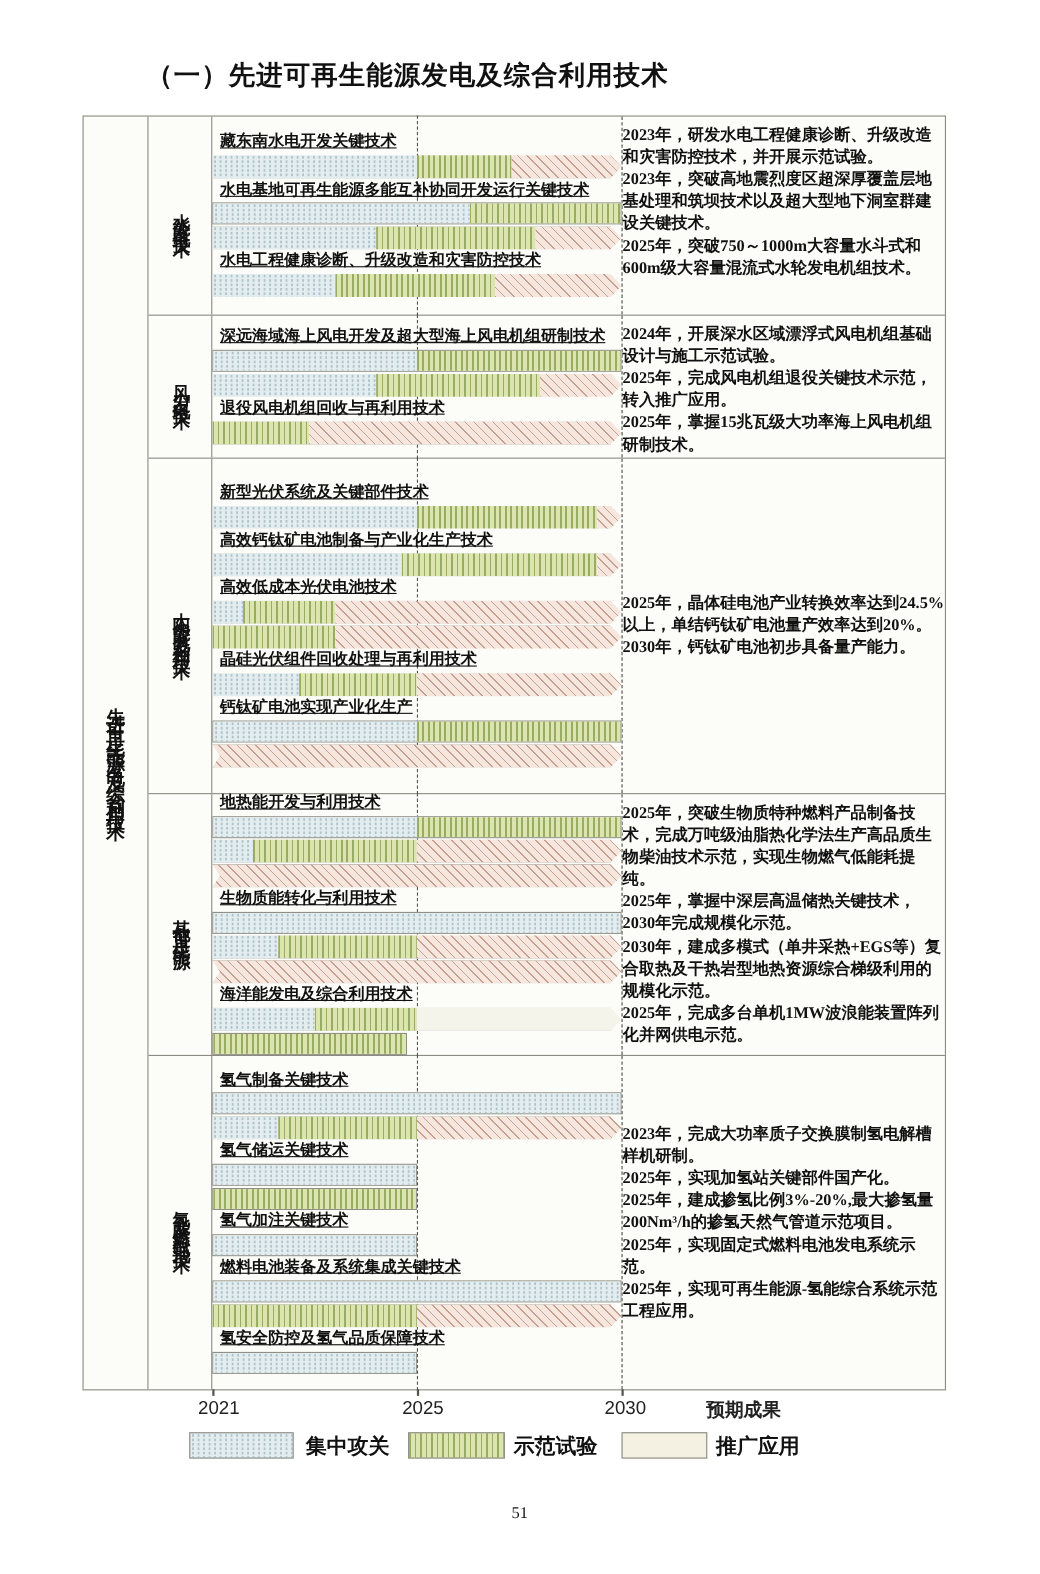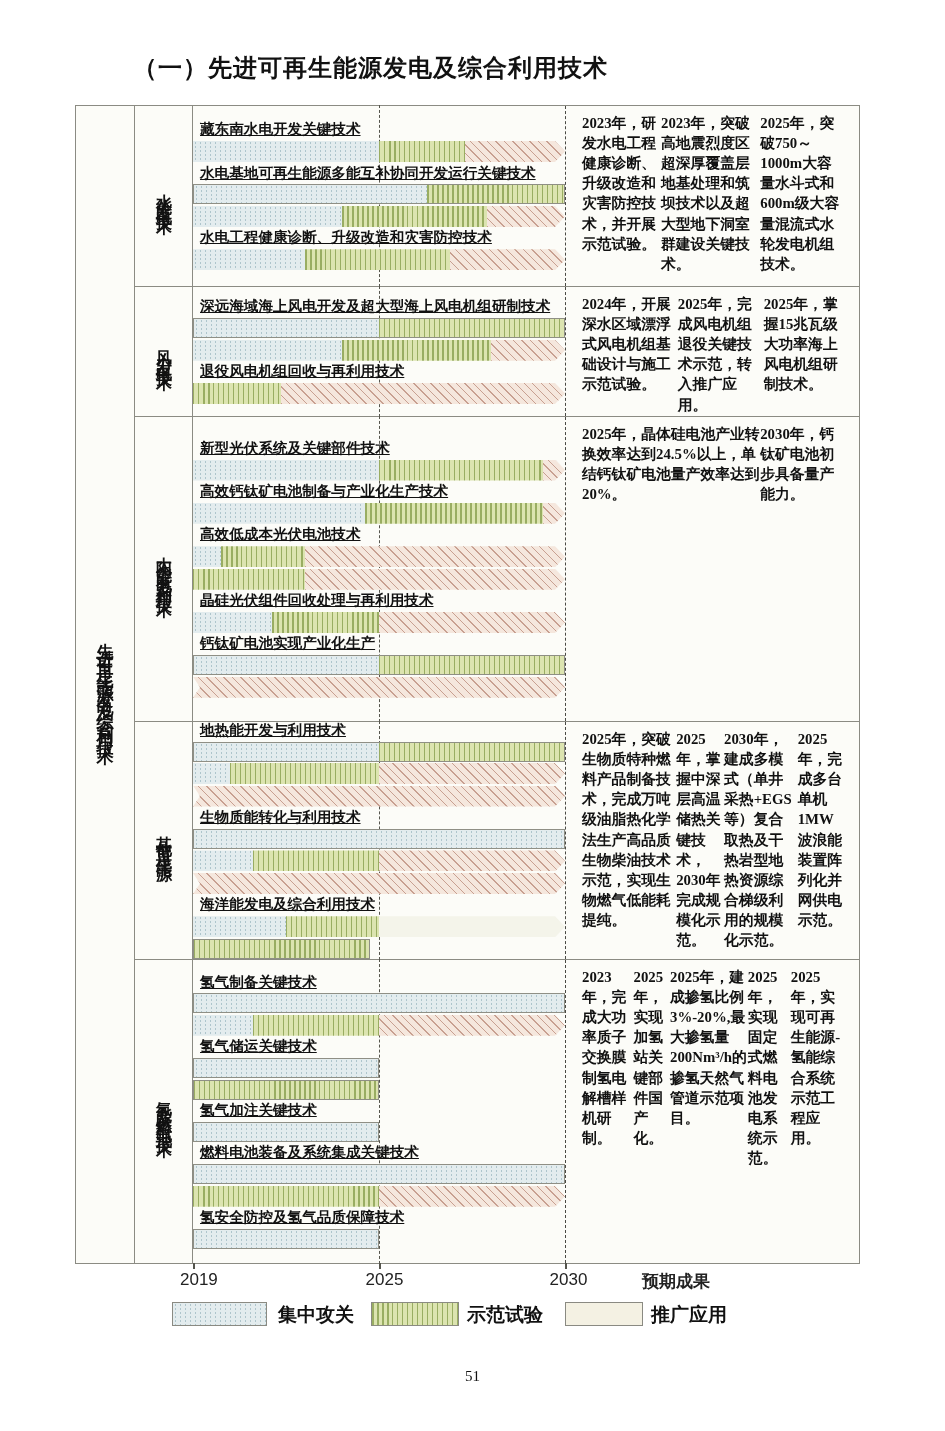--- a/index.html
+++ b/index.html
@@ -26,22 +26,22 @@
   .gbar{display:flex;height:20px;margin:1.5px 0;border:1px solid #8f8f85;box-sizing:border-box;background:#fff;}
   .gbar.arrow{border:none;height:21px;
       clip-path:polygon(0 0,calc(100% - 10px) 0,100% 50%,calc(100% - 10px) 100%,0 100%);
       filter:drop-shadow(0 0 0.7px #6e6e64) drop-shadow(0 0 0.5px #6e6e64);}
   .gbar.arrow.notch{clip-path:polygon(0 0,calc(100% - 10px) 0,100% 50%,calc(100% - 10px) 100%,0 100%,7px 50%);}
   .seg{height:100%;}
   .seg-research{background-color:#e3ecee;background-image:radial-gradient(circle,#aec5cc 0.9px,transparent 1px);background-size:5px 4px;}
   .seg-demo{background-color:#dce4b0;background-image:repeating-linear-gradient(90deg,#99ad62 0 1.5px,transparent 1.5px 5px);}
   .seg-apply{background-color:#f5e7dd;background-image:repeating-linear-gradient(45deg,#c8a091 0 1px,transparent 1px 6px);}
   .seg-apply2{background-color:#f4f4ea;}
-  .outcomes{flex:1;border-left:1.5px dashed #4a4a44;padding:7px 16px;font-weight:bold;font-size:14.8px;
-            line-height:1.36;display:flex;flex-direction:row;justify-content:flex-start;box-sizing:border-box;}
+  .outcomes{flex:1;border-left:1.5px dashed #4a4a44;padding:7px 0;font-weight:bold;font-size:14.8px;
+            line-height:1.36;display:flex;flex-direction:column;justify-content:flex-start;box-sizing:border-box;}
   .outcomes.center{justify-content:center;}
   
   #axis{position:absolute;left:75px;top:1266px;width:785px;height:26px;
         font-family:"Liberation Sans","DejaVu Sans",sans-serif;font-size:17px;color:#222;}
   .tickmark{position:absolute;top:-3px;width:1.5px;height:6px;background:#55554d;}
   .axis-label{position:absolute;top:4px;}
   #axis-outcome{font-family:Liberation Sans, sans-serif;font-weight:bold;font-size:17px;}
   #legend{position:absolute;left:75px;top:1300px;width:785px;height:32px;}
   .lg-swatch{position:absolute;top:2px;height:24px;border:1px solid #8a8a82;box-sizing:border-box;}
   .lg-label{position:absolute;top:2px;font-size:19px;font-weight:bold;}
@@ -297,21 +297,21 @@
             <div class="outcome">2025年，实现可再生能源-氢能综合系统示范工程应用。</div>
           </div>
         </div>
       </div>
   </div>
 
   <div id="axis">
     <div class="tickmark" style="left:118px"></div>
     <div class="tickmark" style="left:304px"></div>
     <div class="tickmark" style="left:490px"></div>
-    <div class="axis-label" style="left:105px">2019</div>
+    <div class="axis-label" style="left:105px">2021</div>
     <div class="axis-label" style="left:282px;width:55px;text-align:center">2025</div>
     <div class="axis-label" style="left:466px;width:55px;text-align:center">2030</div>
     <div class="axis-label" id="axis-outcome" style="left:567px">预期成果</div>
   </div>
 
   <div id="legend">
     <div class="lg-swatch seg-research" style="left:97px;width:95px"></div>
     <div class="lg-label" style="left:203px">集中攻关</div>
     <div class="lg-swatch seg-demo" style="left:296px;width:88px"></div>
     <div class="lg-label" style="left:392px">示范试验</div>

